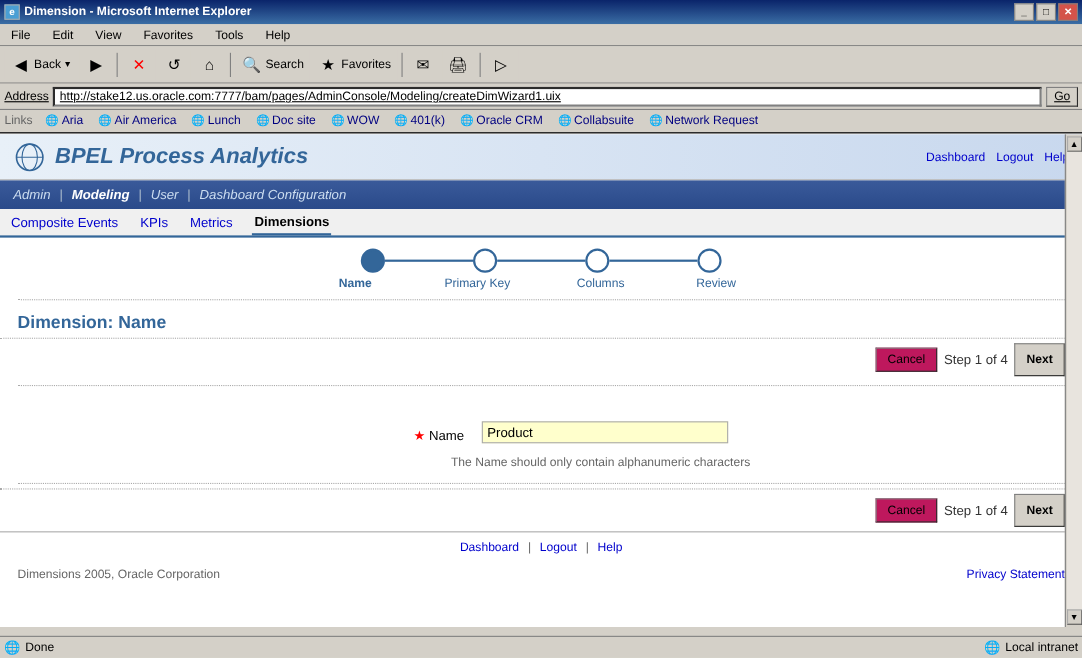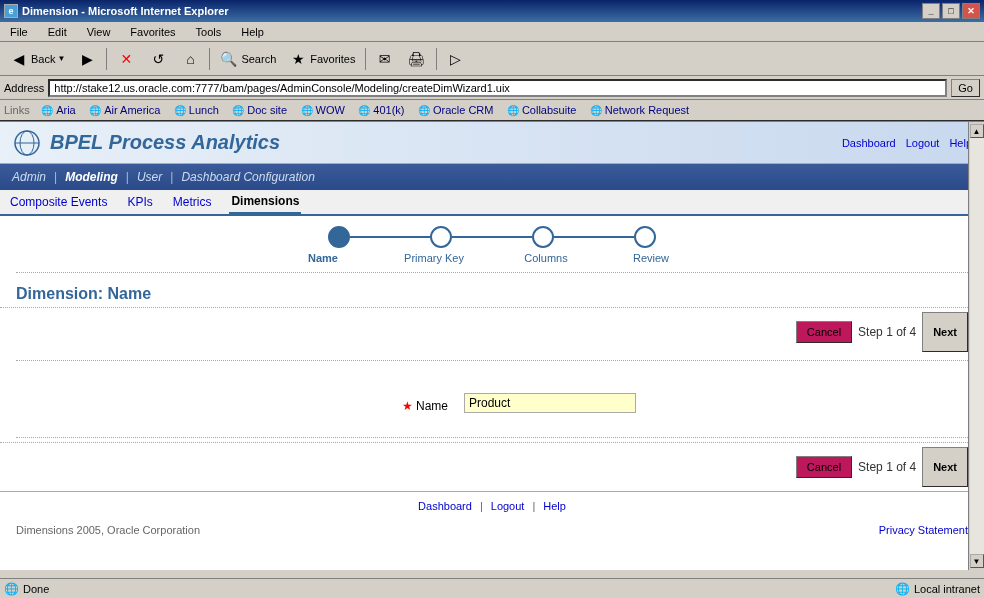--- a/index.html
+++ b/index.html
@@ -63,20 +63,21 @@
 
     
     .address-bar {
       background: #d4d0c8;
       height: 24px;
       display: flex;
       align-items: center;
       padding: 2px 4px;
       gap: 4px;
       border-bottom: 1px solid #808080;
+      text-decoration: underline;
     }
     .address-label { font-size: 11px; }
     .address-input {
       flex: 1;
       height: 18px;
       border: 2px inset #808080;
       background: white;
       padding: 0 4px;
       font-size: 11px;
     }
@@ -184,21 +185,21 @@
       color: #336699;
     }
     .form-row {
       display: flex;
       align-items: flex-end;
       justify-content: center;
       margin: 12px 0;
       gap: 8px;
     }
     .form-input {
-      width: 172px;
+      width: 224px;
       height: 20px;
       border: 1px solid #aaa;
       background: #ffffcc;
       padding: 0 4px;
       font-size: 12px;
     }
 
     
     .action-bar {
       display: flex;
@@ -211,21 +212,21 @@
     .action-step-text { font-size: 12px; color: #333; }
     .btn-cancel {
       height: 22px;
       background: #be185d;
       border: 1px outset #808080;
       padding: 0 10px;
       font-size: 11px;
       cursor: pointer;
     }
     .btn-next {
-      height: 40px;
+      height: 30px;
       background: #d4d0c8;
       border: 1px outset #808080;
       padding: 0 10px;
       font-size: 11px;
       cursor: pointer;
       font-weight: bold;
     }
 
     
     .page-footer {
@@ -476,20 +477,21 @@
   <div class="dotted-sep" style="margin:4px 16px;"></div>
 
   <div style="display:flex;flex-direction:column;align-items:center;padding:16px 0 8px;">
     <div class="form-row">
       <div style="width:100px;text-align:right;font-size:12px;">
         <span style="color:red;">★ </span>
         <span>Name</span>
       </div>
       <input type="text" class="form-input" style="margin-left: 8px;" value="Product">
     </div>
+    <div style="font-size:11px;color:#666;margin-left:108px;text-align:center;width:360px;">The Name should only contain alphanumeric characters</div>
   </div>
 
   <div class="dotted-sep" style="margin:4px 16px;"></div>
 
   <div class="action-bar">
     <button class="btn-cancel">Cancel</button>
     <span class="action-step-text">Step 1 of 4</span>
     <button class="btn-next">Next</button>
   </div>
 

